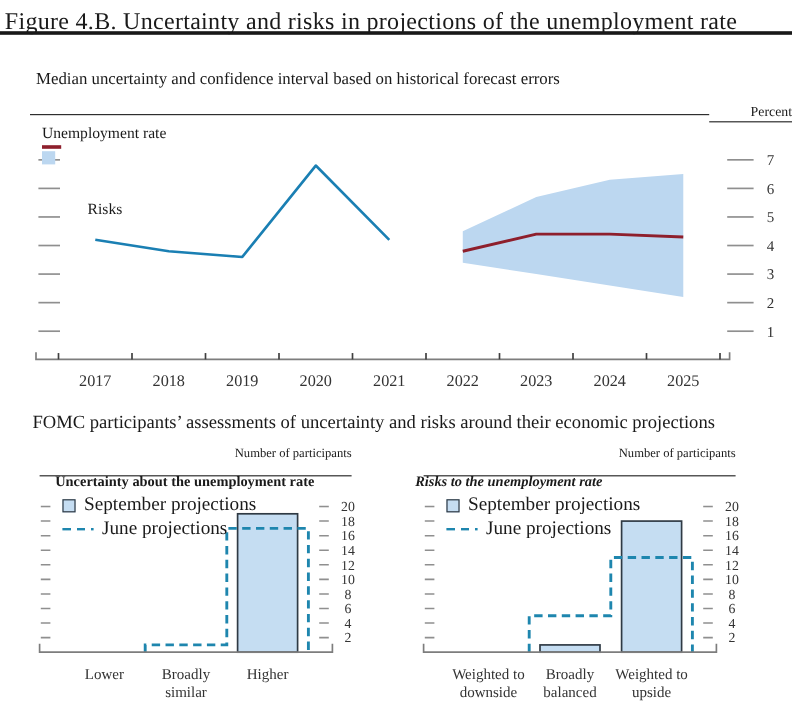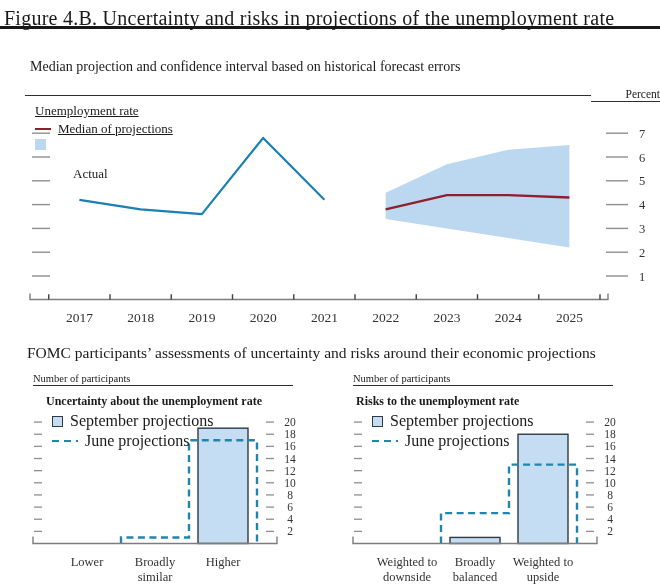--- a/index.html
+++ b/index.html
@@ -13,37 +13,37 @@
   svg text { font-family:"Liberation Serif", serif; }
 
   .fig-title { left:4px; top:7px; font-size:20px; letter-spacing:.25px; white-space:nowrap; }
   .title-rule { left:0; top:26px; width:660px; height:3px; background:#181818; }
   .subtitle  { left:30px; top:59px; font-size:14px; white-space:nowrap; }
 
   .top-rule   { left:25px; top:95px; width:566px; height:1.3px; background:#2e2e2e; }
   .percent-box{ left:591px; top:88px; width:69px; font-size:11.5px; text-align:right;
                 border-bottom:1.3px solid #2e2e2e; padding-bottom:1px; }
 
-  .legend-main { left:35px; top:103px; font-size:13px;text-decoration:underline; }
+  .legend-main { left:35px; top:103px; font-size:13px; }
   .legend-main .lg-title { margin-bottom:1px; }
   .row { display:flex; align-items:center; gap:7px; margin-top:2px; }
   .sw-median { width:16px; height:2.6px; flex:0 0 16px; }
   .sw-band   { width:11px; height:11px; flex:0 0 11px; }
   .actual-label { left:73px; top:166px; font-size:13px; }
 
   .fomc-heading { left:27px; top:344px; font-size:15.5px; white-space:nowrap; }
 
-  .participants { top:373px; width:260px; font-size:10.5px; 
-                  border-bottom:1.4px solid #2e2e2e; padding-bottom:1px; }
+  .participants { top:373px; width:260px; font-size:10.5px; text-align:right;
+                  border-bottom:1.4px solid #2e2e2e; padding-bottom:12px; }
   .pt-left  { left:33px; }
   .pt-right { left:353px; }
 
   .panel-title { top:394px; font-size:12px; font-weight:bold; white-space:nowrap; }
   .ttl-left  { left:46px; }
-  .ttl-right { left:356px; }
+  .ttl-right { left:346px;font-style:italic; }
 
   .panel-legend { top:410px; font-size:16px; }
   .pl-left  { left:52px; }
   .pl-right { left:372px; }
   .sw-sept { width:11px; height:11px; flex:0 0 11px; border:1.4px solid #333; }
   .sw-june { width:26px; height:2.4px; flex:0 0 26px; }
 </style>
 </head>
 <body>
 
@@ -166,36 +166,35 @@
     <text x="407" y="566" font-size="12.5" text-anchor="middle" fill="#333333">Weighted to</text>
     <text x="407" y="581" font-size="12.5" text-anchor="middle" fill="#333333">downside</text>
     <text x="475" y="566" font-size="12.5" text-anchor="middle" fill="#333333">Broadly</text>
     <text x="475" y="581" font-size="12.5" text-anchor="middle" fill="#333333">balanced</text>
     <text x="543" y="566" font-size="12.5" text-anchor="middle" fill="#333333">Weighted to</text>
     <text x="543" y="581" font-size="12.5" text-anchor="middle" fill="#333333">upside</text>
   </svg>
 
 <div class="abs fig-title">Figure 4.B. Uncertainty and risks in projections of the unemployment rate</div>
 <div class="abs title-rule"></div>
-<div class="abs subtitle">Median projection and confidence interval based on historical forecast errors</div>
+<div class="abs subtitle">Median uncertainty and confidence interval based on historical forecast errors</div>
 
 <div class="abs top-rule"></div>
 <div class="abs percent-box">Percent</div>
 
 <div class="abs legend-main">
   <div class="lg-title">Unemployment rate</div>
   <div class="row">
     <span class="sw-median" style="background: rgb(142, 31, 44);"></span>
-    <span>Median of projections</span>
   </div>
   <div class="row">
     <span class="sw-band" style="background: rgb(188, 215, 240);"></span>
   </div>
 </div>
-<div class="abs actual-label">Actual</div>
+<div class="abs actual-label">Risks</div>
 
 <div class="abs fomc-heading">FOMC participants’ assessments of uncertainty and risks around their economic projections</div>
 
 <div class="abs participants pt-left">Number of participants</div>
 <div class="abs participants pt-right">Number of participants</div>
 
 <div class="abs panel-title ttl-left">Uncertainty about the unemployment rate</div>
 <div class="abs panel-title ttl-right">Risks to the unemployment rate</div>
 
 <div class="abs panel-legend pl-left">

